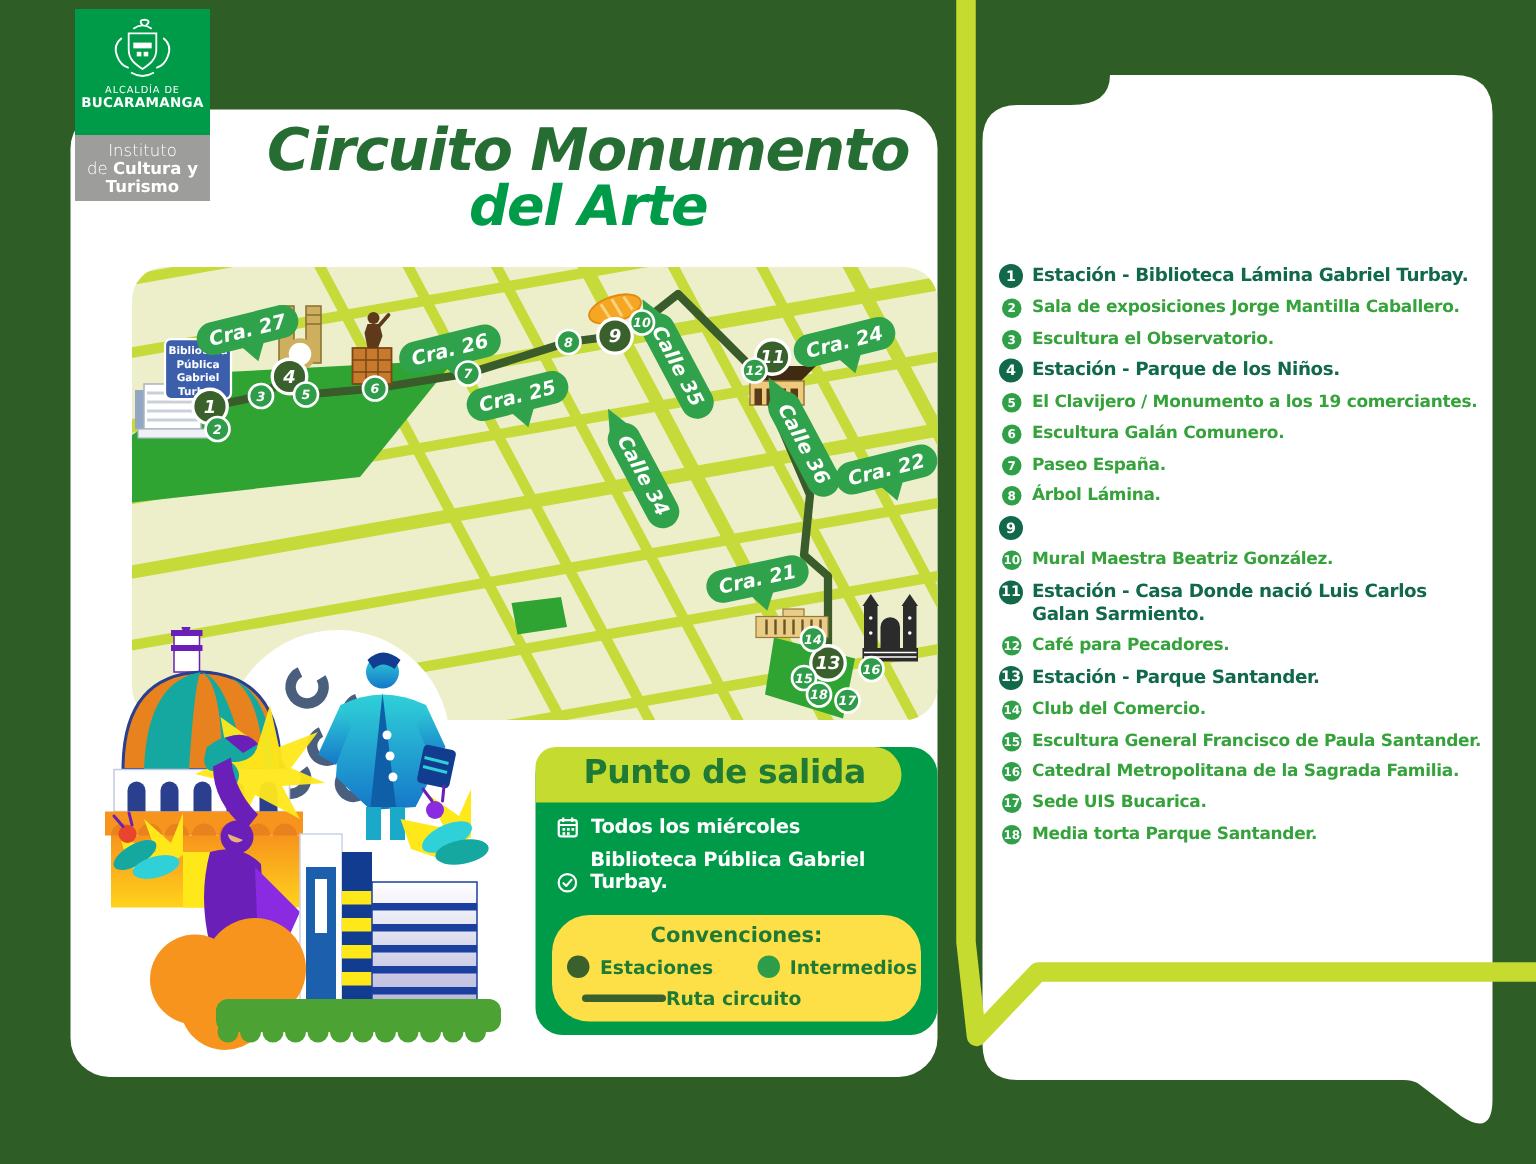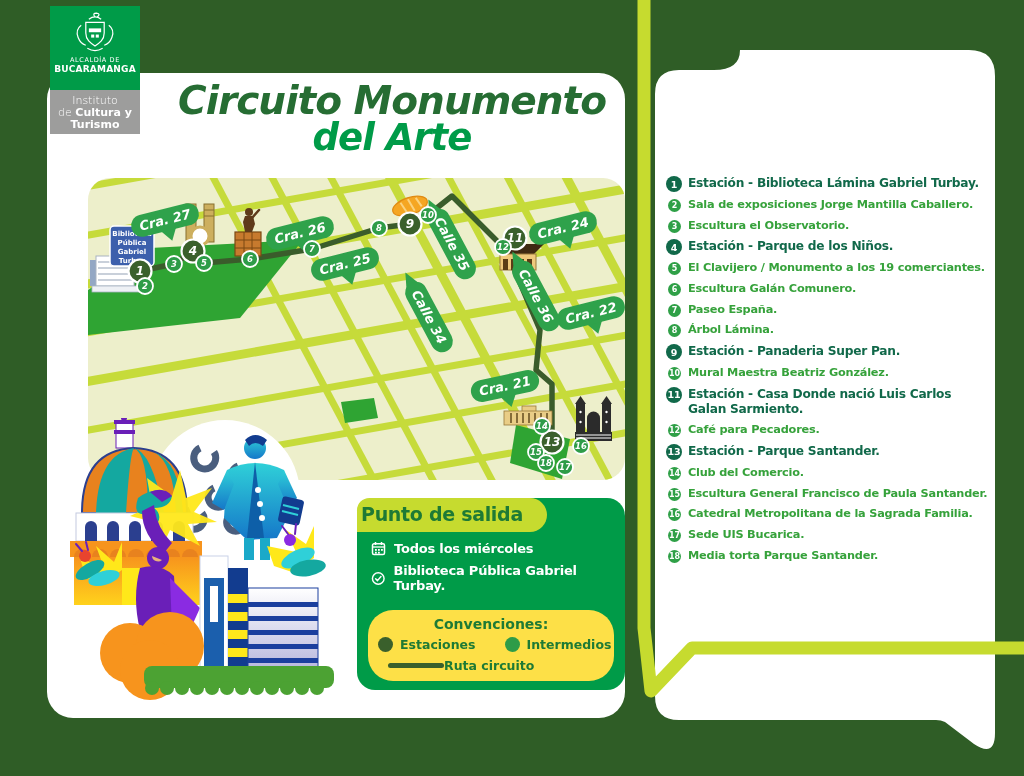--- a/index.html
+++ b/index.html
@@ -17,24 +17,24 @@
   .alcaldia1{color:#fff;font-size:6.5px;letter-spacing:.6px;margin-top:2px;}
   .alcaldia2{color:#fff;font-size:9px;font-weight:700;letter-spacing:.2px;}
   .logo-gray{position:absolute;left:50px;top:90px;width:90px;height:44px;background:#9D9D9C;z-index:4;color:#fff;text-align:center;padding-top:5px;line-height:1.1;}
   .inst1{font-size:11px;font-weight:300;}
   .inst2{font-size:11px;font-weight:300;}
   .inst2 b, .inst3{font-weight:700;font-size:11px;}
   
   .map-wrap{position:absolute;left:41px;top:105px;width:537px;height:302px;z-index:2;}
   
   .punto-box{position:absolute;left:310px;top:425px;width:268px;height:192px;background:#009B48;border-radius:18px;z-index:3;}
-  .punto-pill{display:inline-block;background:#C6DB2F;color:#1E7A35;font-weight:800;font-size:19px;
-      padding:5px 24px 7px 4px;border-radius:16px 22px 22px 0;letter-spacing:-0.3px;}
+  .punto-pill{display:inline-block;background:#C6DB2F;color:#1E7A35;font-weight:800;font-size:22px;
+      padding:5px 24px 7px 32px;border-radius:16px 22px 22px 0;letter-spacing:-0.3px;}
   .punto-items{margin:9px 0 0 14px;}
-  .punto-item{display:flex;align-items:center;gap:8px;color:#fff;font-weight:700;font-size:13px;margin-bottom:7px;letter-spacing:-0.2px;}
+  .punto-item{display:flex;align-items:flex-end;gap:8px;color:#fff;font-weight:700;font-size:13px;margin-bottom:7px;letter-spacing:-0.2px;}
   .legend-box{position:absolute;left:11px;right:11px;bottom:9px;background:#fde047;border-radius:25px;padding:6px 10px 8px 10px;}
   .legend-title{text-align:center;color:#1E7A35;font-weight:800;font-size:14px;margin-bottom:5px;}
   .legend-row{display:flex;gap:7px;}
   .legend-dot{width:15px;height:15px;border-radius:50%;flex:0 0 auto;}
   .dot-dark{background:#3A602C;}
   .dot-green{background:#2E9C48;margin-left:22px;}
   .legend-label{color:#1E7A35;font-weight:700;font-size:12.5px;}
   .legend-route-row{display:flex;align-items:center;gap:0;margin-top:6px;margin-left:10px;}
   .route-swatch{width:56px;height:5px;border-radius:3px;background:#3A602C;}
   
@@ -541,21 +541,20 @@
       <div class="stop-row intermediate">
         <span class="stop-num">7</span>
         <span class="stop-text">Paseo España.</span>
       </div>
       <div class="stop-row intermediate">
         <span class="stop-num">8</span>
         <span class="stop-text">Árbol Lámina.</span>
       </div>
       <div class="stop-row station">
         <span class="stop-num">9</span>
-        <span class="stop-text">Estación - Panaderia Super Pan.</span>
       </div>
       <div class="stop-row intermediate">
         <span class="stop-num">10</span>
         <span class="stop-text">Mural Maestra Beatriz González.</span>
       </div>
       <div class="stop-row station">
         <span class="stop-num">11</span>
         <span class="stop-text">Estación - Casa Donde nació Luis Carlos Galan Sarmiento.</span>
       </div>
       <div class="stop-row intermediate">

